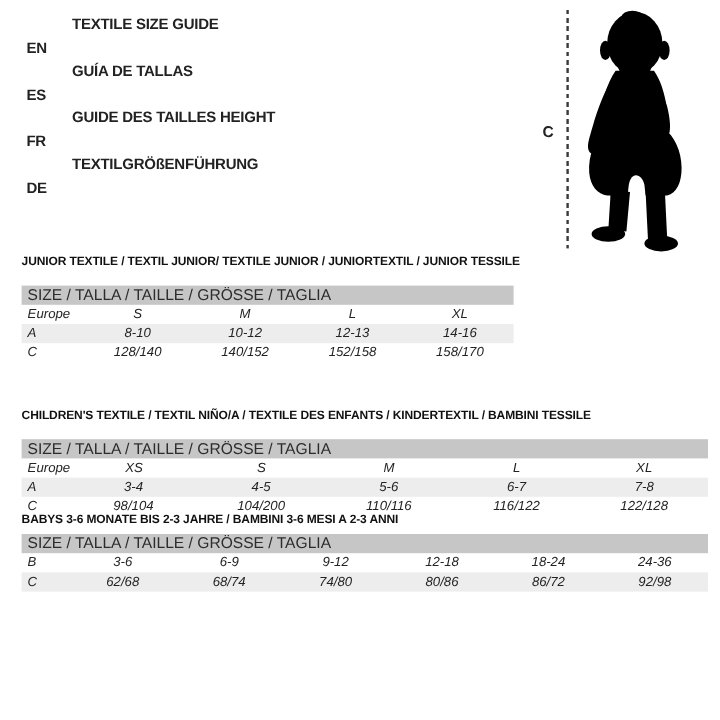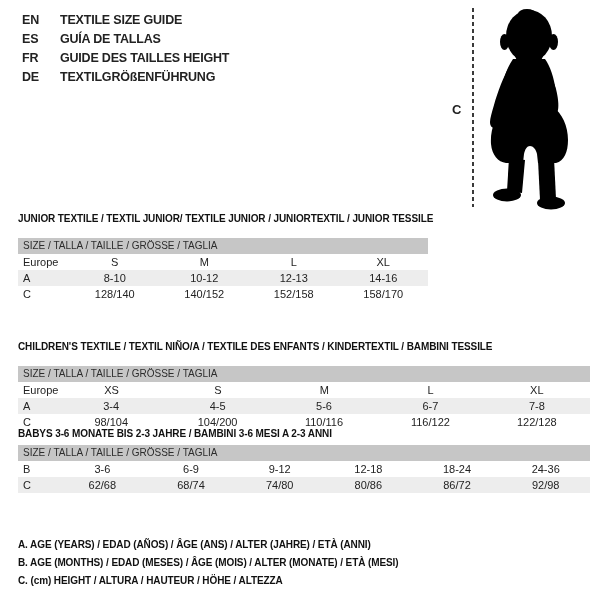--- a/index.html
+++ b/index.html
@@ -14,38 +14,38 @@
   body{
     background:var(--background,#fff);
     font-family:"Liberation Sans", sans-serif;
     color:var(--text,#222);
   }
   .page{position:relative;width:600px;height:600px;overflow:hidden;background:var(--background,#fff);}
 
   
   .lang-block{position:absolute;left:22px;top:11px;}
   .lang-row{display:flex;line-height:19px;font-weight:bold;font-size:12.5px;letter-spacing:-0.2px;}
-  .lang-code{width:38px;flex:0 0 38px;}
+  .lang-code{width:38px;flex:0 0 38px;margin-top:20px;}
   .lang-title{white-space:nowrap;}
 
   
   .dash-line{position:absolute;left:472px;top:8px;width:2px;height:199px;
     background:repeating-linear-gradient(to bottom,#3a3a3a 0 4px,transparent 4px 7px);}
   .figure-label{position:absolute;left:452px;top:102px;font-weight:bold;font-size:13px;}
   .toddler{position:absolute;left:478px;top:6px;width:122px;height:205px;fill:var(--silhouette,#000);}
 
   
   .tbl{position:absolute;left:18px;}
   .t1{top:212px;width:410px;}
   .t2{top:321px;width:572px;margin-top:19px;}
   .t3{top:425px;width:572px;}
   .tbl-title{font-weight:bold;font-size:10px;letter-spacing:-0.1px;line-height:13px;margin-bottom:13px;white-space:nowrap;color:#111;}
   .t3 .tbl-title{line-height:17px;margin-bottom:3px;}
-  .tbl-head{height:16px;line-height:16px;background:var(--table-header-bg,#c6c6c6);font-size:10px;padding-left:5px;color:#2c2c2c;white-space:nowrap;}
-  .trow{display:flex;height:16px;line-height:16px;font-size:11px;color:#232323;}
+  .tbl-head{height:16px;line-height:16px;background:var(--table-header-bg,#c6c6c6);font-size:13px;padding-left:5px;color:#2c2c2c;white-space:nowrap;}
+  .trow{display:flex;height:16px;line-height:16px;font-size:11px;color:#232323;font-style:italic;}
   .trow.alt{background:var(--row-shaded-bg,#ededed);}
   .tc{flex:1;text-align:center;white-space:nowrap;}
   .tc.lab{flex:0 0 52px;text-align:left;padding-left:5px;}
   .t2 .tc.lab,.t3 .tc.lab{flex:0 0 40px;}
 
   
   .notes{position:absolute;left:18px;top:536px;font-weight:bold;font-size:10px;letter-spacing:-0.1px;line-height:18px;color:#111;}
   .note{white-space:nowrap;}
 </style>
 </head>
@@ -165,19 +165,14 @@
       <span class="tc lab">C</span>
       <span class="tc">62/68</span>
       <span class="tc">68/74</span>
       <span class="tc">74/80</span>
       <span class="tc">80/86</span>
       <span class="tc">86/72</span>
       <span class="tc">92/98</span>
     </div>
   </section>
 
-  <div class="notes">
-    <div class="note">A. AGE (YEARS) / EDAD (AÑOS) / ÂGE (ANS) / ALTER (JAHRE) / ETÀ (ANNI)</div>
-    <div class="note">B. AGE (MONTHS) / EDAD (MESES) / ÂGE (MOIS) / ALTER (MONATE) / ETÀ (MESI)</div>
-    <div class="note">C. (cm) HEIGHT / ALTURA / HAUTEUR / HÖHE / ALTEZZA</div>
-  </div>
 
 </div>
 
 </body></html>

